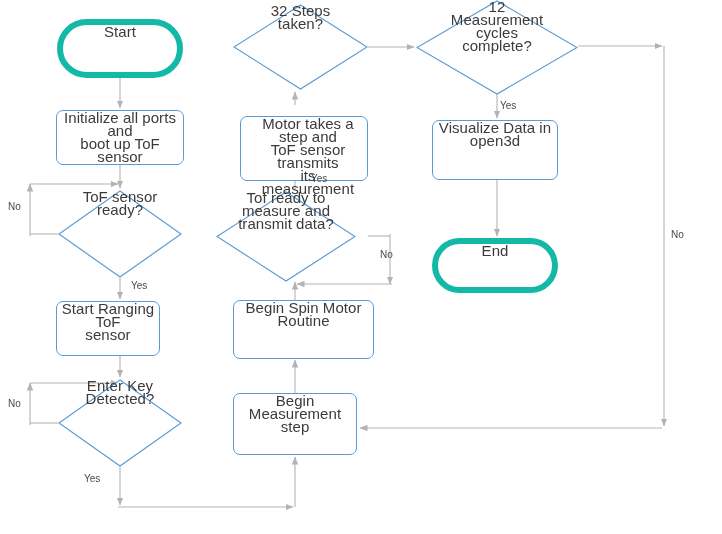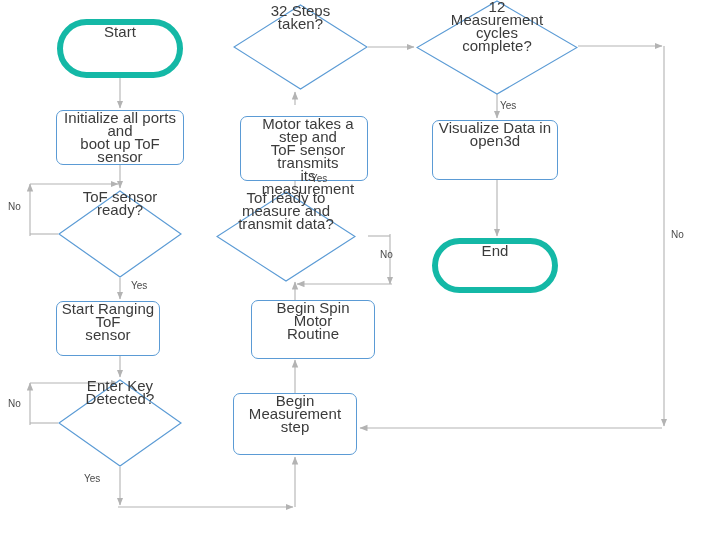--- a/index.html
+++ b/index.html
@@ -175,21 +175,21 @@
 
   <div class="node decision" style="left:216px; top:191px; width:140px; height:91px;">
     <svg class="dia" viewBox="0 0 140 91" preserveAspectRatio="none">
       <polygon points="70,1 139,45.5 70,90 1,45.5" fill="#ffffff" stroke="#5b9bd5" stroke-width="1.2"></polygon>
     </svg>
     <span class="lbl">Tof ready to
 measure and
 transmit data?</span>
   </div>
 
-  <div class="node proc" style="left:233px; top:300px; width:124px; height:59px;margin-left:18px;">
+  <div class="node proc" style="left:233px; top:300px; width:141px; height:59px;">
     <span class="lbl">Begin Spin Motor
 Routine</span>
   </div>
 
   <div class="node proc" style="left:233px; top:393px; width:124px; height:62px;">
     <span class="lbl">Begin Measurement
 step</span>
   </div>
 
   <div class="node decision" style="left:416px; top:0px; width:162px; height:95px;">

